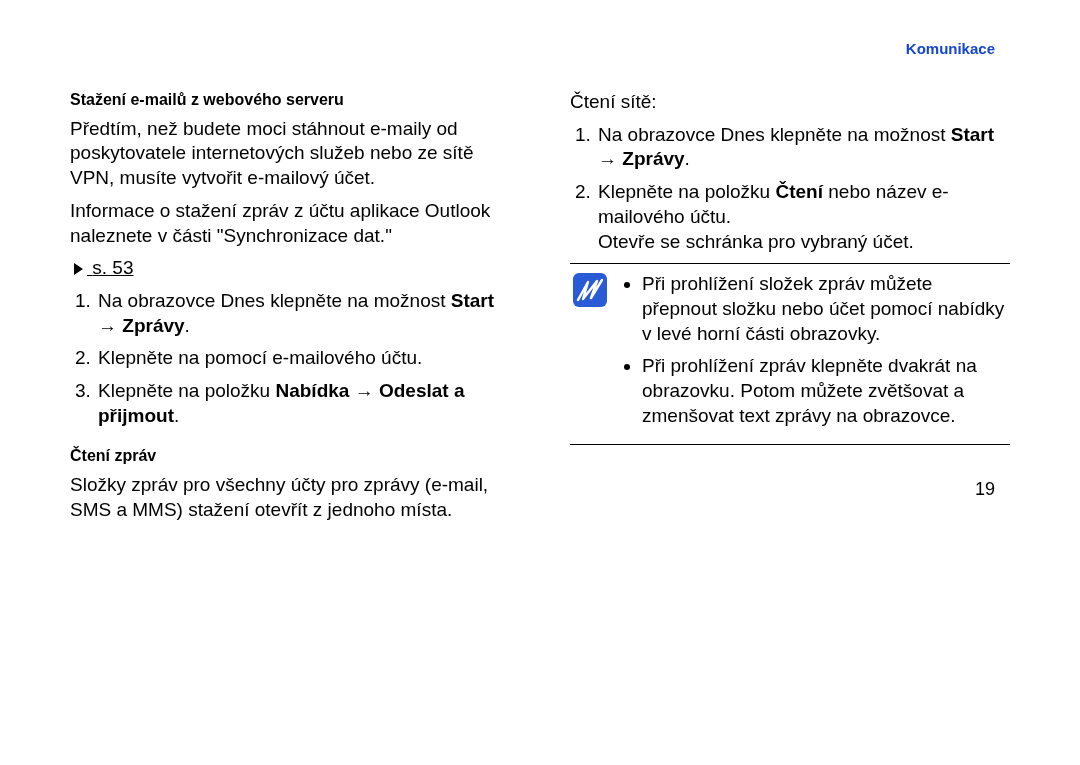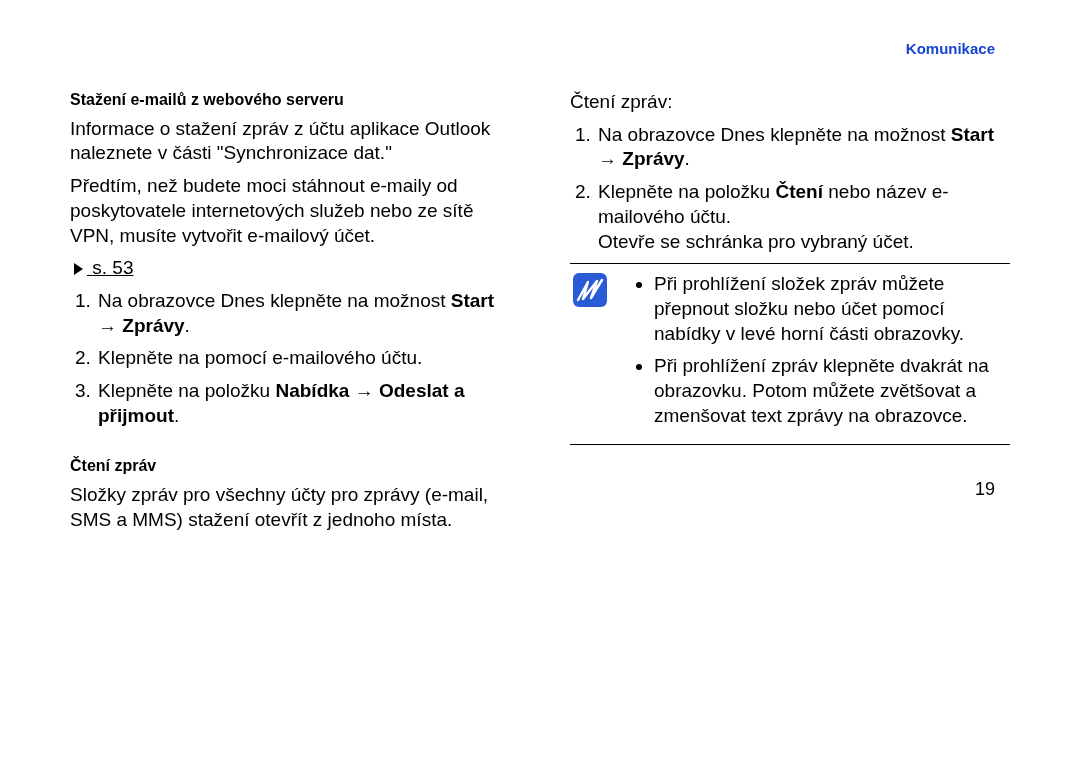--- a/index.html
+++ b/index.html
@@ -63,21 +63,21 @@
   ol.steps li {
     margin-bottom: 8px;
     padding-left: 2px;
   }
   .note-box {
     border-top: 1px solid #000;
     border-bottom: 1px solid #000;
     margin-top: 6px;
     padding: 8px 2px;
     display: flex;
-    gap: 28px;
+    gap: 16px;
   }
   .note-icon {
     flex: 0 0 36px;
   }
   .note-icon svg {
     width: 36px;
     height: 36px;
   }
   .note-content {
     flex: 1;
@@ -102,42 +102,42 @@
 </head>
 <body>
 
 <div class="page">
   <div class="header-right">Komunikace</div>
 
   <div class="columns">
 
     <div class="col">
       <h2>Stažení e-mailů z webového serveru</h2>
+      <p>Předtím, než budete moci stáhnout e-maily od poskytovatele internetových služeb nebo ze sítě VPN, musíte vytvořit e-mailový účet.</p>
       <p>Informace o stažení zpráv z účtu aplikace Outlook naleznete v části "Synchronizace dat."</p>
-      <p>Předtím, než budete moci stáhnout e-maily od poskytovatele internetových služeb nebo ze sítě VPN, musíte vytvořit e-mailový účet.</p>
       <div class="ref">
         <span class="tri"></span>
         <span>s. 53</span>
       </div>
       <ol class="steps">
         <li>
           <span>Na obrazovce Dnes klepněte na možnost </span><span class="b">Start → Zprávy</span><span>.</span>
         </li>
         <li>Klepněte na pomocí e-mailového účtu.</li>
         <li>
           <span>Klepněte na položku </span><span class="b">Nabídka → Odeslat a přijmout</span><span>.</span>
         </li>
       </ol>
 
-      <h2 style="margin-top:28px;">Čtení zpráv</h2>
+      <h2 style="margin-top:18px;">Čtení zpráv</h2>
       <p>Složky zpráv pro všechny účty pro zprávy (e-mail, SMS a MMS) stažení otevřít z jednoho místa.</p>
     </div>
 
     <div class="col">
-      <p>Čtení zpráv:</p>
+      <p>Čtení sítě:</p>
       <ol class="steps">
         <li>
           <span>Na obrazovce Dnes klepněte na možnost </span><span class="b">Start → Zprávy</span><span>.</span>
         </li>
         <li>
           <span>Klepněte na položku </span><span class="b">Čtení</span><span> nebo název e-mailového účtu.</span>
           <div style="margin-top:1px;">Otevře se schránka pro vybraný účet.</div>
         </li>
       </ol>
 

